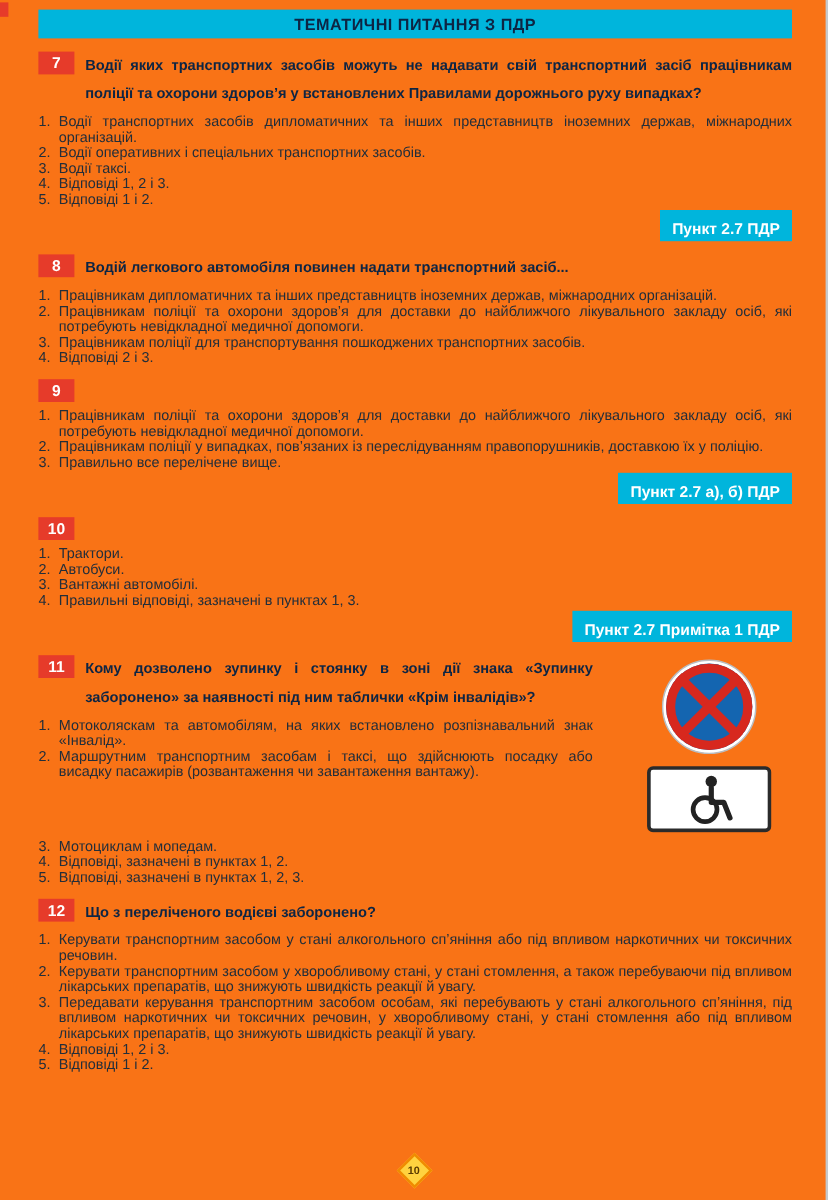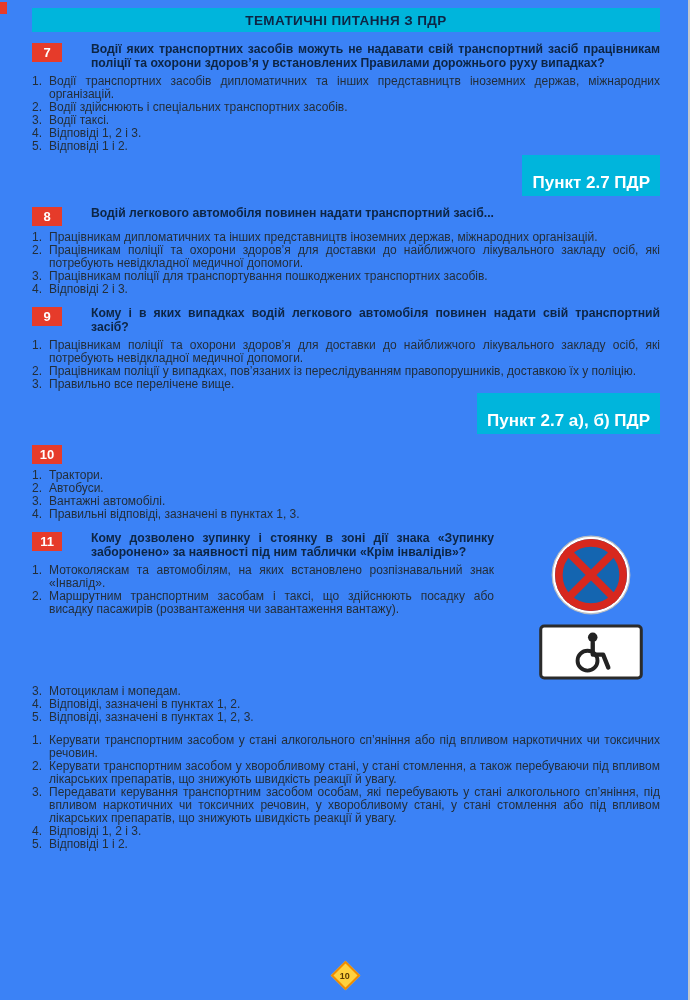--- a/index.html
+++ b/index.html
@@ -1,19 +1,19 @@
 <!DOCTYPE html>
 <html><head>
 <meta charset="utf-8">
 <style>
   html,body { margin:0; padding:0; background:#ffffff; }
   .page {
     position:relative;
     width:690px; height:1000px;
-    background:#3b82f6;
+    background:#f97316;
     font-family:"Liberation Sans","DejaVu Sans",sans-serif;
     color:#232e3a;
     overflow:hidden;
     box-sizing:border-box;
   }
   .edge-right {
     position:absolute; top:0; right:0; width:2px; height:100%;
     background:#c6c9cc;
   }
   .corner-mark {
@@ -38,36 +38,35 @@
     flex:none;
     width:30px; height:19px;
     background:#e63b2a; color:#ffffff;
     font-weight:bold; font-size:13px;
     display:flex; align-items:center; justify-content:center;
     margin-top:1px;
   }
   .q-text {
     font-weight:bold;
     font-size:12.2px;
-    line-height:14px;
+    line-height:24px;
     color:#0d2544;
     text-align:justify;
-    margin-left:20px;
   }
   .options { margin-top:5px; }
   .option { display:flex; font-size:12px; line-height:13px; }
   .option .num { flex:none; width:17px; }
   .option .num::before { counter-increment: opt; content: counter(opt) "."; }
   .option .text { text-align:justify; flex:1; }
   .ref-row { text-align:right; margin-top:2px; }
   .ref {
     display:inline-block;
     background:#00b5dc; color:#ffffff;
-    font-weight:bold; font-size:17px;
-    padding:18px 10px 3px 10px;
+    font-weight:bold; font-size:13px;
+    padding:8px 10px 3px 10px;
   }
   
   .q11-row { display:flex; gap:28px;justify-content:flex-end; }
   .q11-main { flex:1; min-width:0; }
   .q11-signs {
     flex:none; width:138px;
     display:flex; flex-direction:column; align-items:center;
     gap:9px; padding-top:4px;
   }
   .footer {
@@ -101,21 +100,21 @@
         <div class="q-num">7</div>
         <div class="q-text">Водії яких транспортних засобів можуть не надавати свій транспортний засіб працівникам поліції та охорони здоров’я у встановлених Правилами дорожнього руху випадках?</div>
       </div>
       <div class="options">
         <div class="option">
             <span class="num"></span>
             <span class="text">Водії транспортних засобів дипломатичних та інших представництв іноземних держав, міжнародних організацій.</span>
           </div>
         <div class="option">
             <span class="num"></span>
-            <span class="text">Водії здійснюють і спеціальних транспортних засобів.</span>
+            <span class="text">Водії оперативних і спеціальних транспортних засобів.</span>
           </div>
         <div class="option">
             <span class="num"></span>
             <span class="text">Водії таксі.</span>
           </div>
         <div class="option">
             <span class="num"></span>
             <span class="text">Відповіді 1, 2 і 3.</span>
           </div>
         <div class="option">
@@ -147,21 +146,20 @@
         <div class="option">
             <span class="num"></span>
             <span class="text">Відповіді 2 і 3.</span>
           </div>
       </div>
     </section>
 
     <section class="question">
       <div class="q-head">
         <div class="q-num">9</div>
-        <div class="q-text">Кому і в яких випадках водій легкового автомобіля повинен надати свій транспортний засіб?</div>
       </div>
       <div class="options">
         <div class="option">
             <span class="num"></span>
             <span class="text">Працівникам поліції та охорони здоров’я для доставки до найближчого лікувального закладу осіб, які потребують невідкладної медичної допомоги.</span>
           </div>
         <div class="option">
             <span class="num"></span>
             <span class="text">Працівникам поліції у випадках, пов’язаних із переслідуванням правопорушників, доставкою їх у поліцію.</span>
           </div>
@@ -188,20 +186,21 @@
           </div>
         <div class="option">
             <span class="num"></span>
             <span class="text">Вантажні автомобілі.</span>
           </div>
         <div class="option">
             <span class="num"></span>
             <span class="text">Правильні відповіді, зазначені в пунктах 1, 3.</span>
           </div>
       </div>
+      <div class="ref-row"><span class="ref">Пункт 2.7 Примітка 1 ПДР</span></div>
     </section>
 
     <section class="question">
       <div class="q11-row">
         <div class="q11-main">
           <div class="q-head">
             <div class="q-num">11</div>
             <div class="q-text">Кому дозволено зупинку і стоянку в зоні дії знака «Зупинку заборонено» за наявності під ним таблички «Крім інвалідів»?</div>
           </div>
           <div class="options">
@@ -241,20 +240,24 @@
             <span class="text">Відповіді, зазначені в пунктах 1, 2.</span>
           </div>
         <div class="option">
             <span class="num"></span>
             <span class="text">Відповіді, зазначені в пунктах 1, 2, 3.</span>
           </div>
       </div>
     </section>
 
     <section class="question">
+      <div class="q-head">
+        <div class="q-num">12</div>
+        <div class="q-text">Що з переліченого водієві заборонено?</div>
+      </div>
       <div class="options">
         <div class="option">
             <span class="num"></span>
             <span class="text">Керувати транспортним засобом у стані алкогольного сп’яніння або під впливом наркотичних чи токсичних речовин.</span>
           </div>
         <div class="option">
             <span class="num"></span>
             <span class="text">Керувати транспортним засобом у хворобливому стані, у стані стомлення, а також перебуваючи під впливом лікарських препаратів, що знижують швидкість реакції й увагу.</span>
           </div>
         <div class="option">

